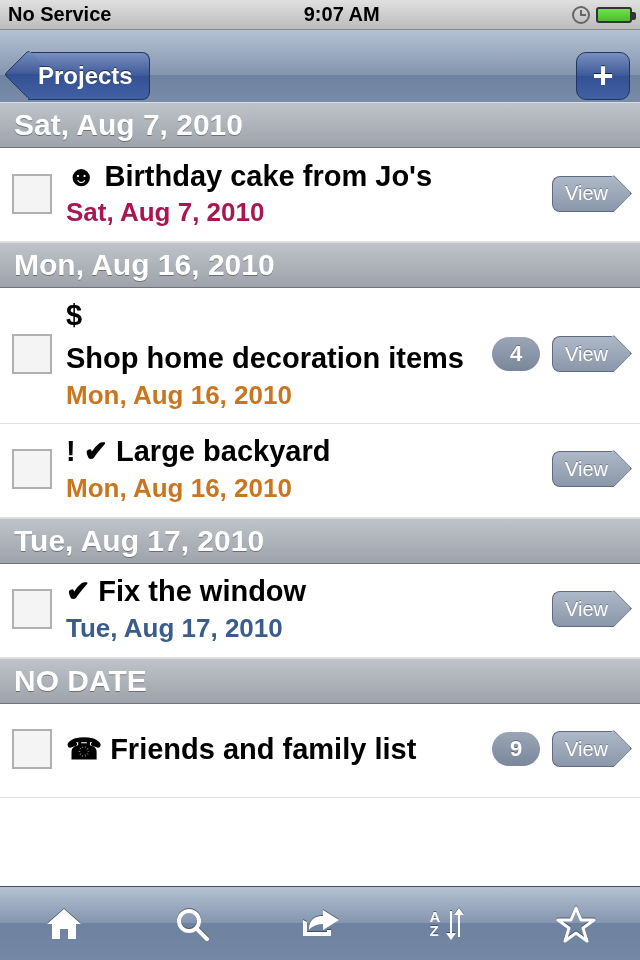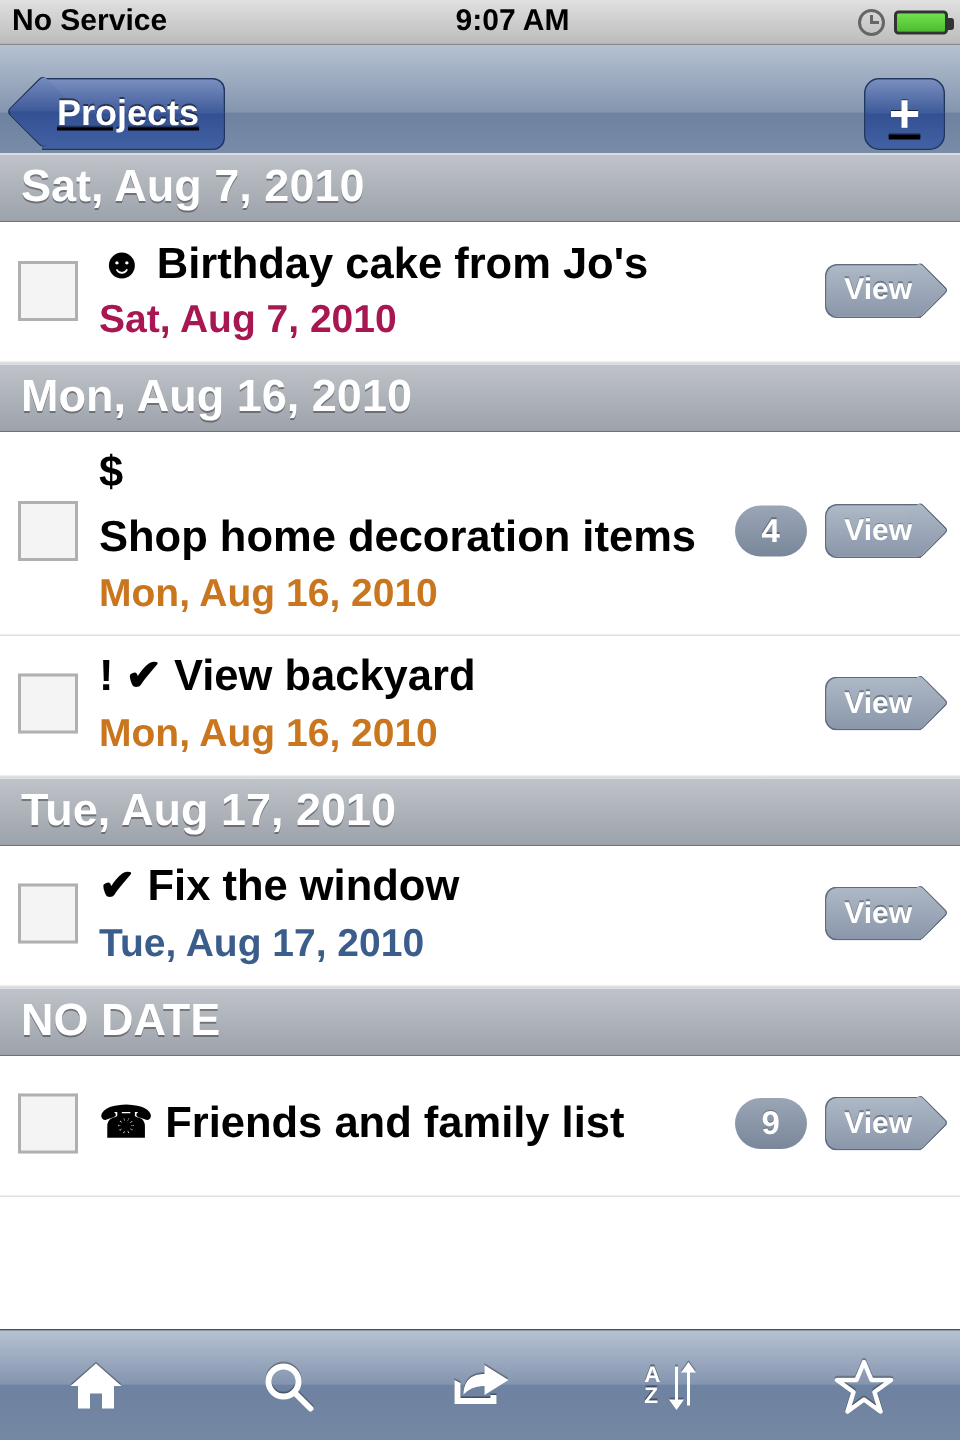--- a/index.html
+++ b/index.html
@@ -35,21 +35,20 @@
     background: linear-gradient(#6FE24E,#4DBB2E);
   }
   .battery::after { content:""; position:absolute; right:-6px; top:3px; width:4px; height:8px; background:#333; border-radius:0 2px 2px 0; }
   
   .nav-bar {
     height: 92px;
     background: linear-gradient(#b6c2d2,#8495af 49%,#6e82a1 50%,#8093ad);
     border-bottom: 1px solid #3a4a61;
     display:flex; align-items:center; justify-content:space-between;
     padding: 0 10px;
-    text-decoration: underline;
   }
   .back-button {
     position: relative;
     height: 48px;
     padding: 0 16px 0 10px;
     margin-left: 18px;
     background: linear-gradient(#7a8fbf,#3e5a9a 49%,#335092 50%,#4261a4);
     border:1px solid #1f365f;
     border-left: none;
     border-radius: 0 8px 8px 0;
@@ -138,21 +137,21 @@
   }
   .view-button {
     position: relative;
     height: 36px;
     padding: 0 6px 0 12px;
     margin-right: 14px;
     background: linear-gradient(#aeb9c7,#8a97aa);
     border:1px solid #5f6b7e;
     border-right: none;
     border-radius: 8px 0 0 8px;
-    color:#fff; font-size:20px; font-weight:bold;
+    color:#fff; font-size:20px; font-weight:normal;
     text-shadow: 0 -1px 0 rgba(0,0,0,.3);
     display:flex; align-items:center;
   }
   .view-button::after {
     content:"";
     position:absolute; right:-13px; top:3px;
     width:26px; height:26px;
     background: linear-gradient(135deg,#aeb9c7,#8a97aa);
     border:1px solid #5f6b7e;
     border-left:none; border-bottom:none;
@@ -231,21 +230,21 @@
         <div class="view-button">
           <span>View</span>
         </div>
       </div>
     </div>
     <div class="task-row">
       <div class="checkbox"></div>
       <div class="task-body">
         <div class="task-title">
           <span class="prefix">! ✔</span>
-          <span>View backyard</span>
+          <span>Large backyard</span>
         </div>
         <div class="task-date date-orange">Mon, Aug 16, 2010</div>
       </div>
       <div class="row-right">
         <div class="view-button">
           <span>View</span>
         </div>
       </div>
     </div>
     <div class="section-header">Tue, Aug 17, 2010</div>

